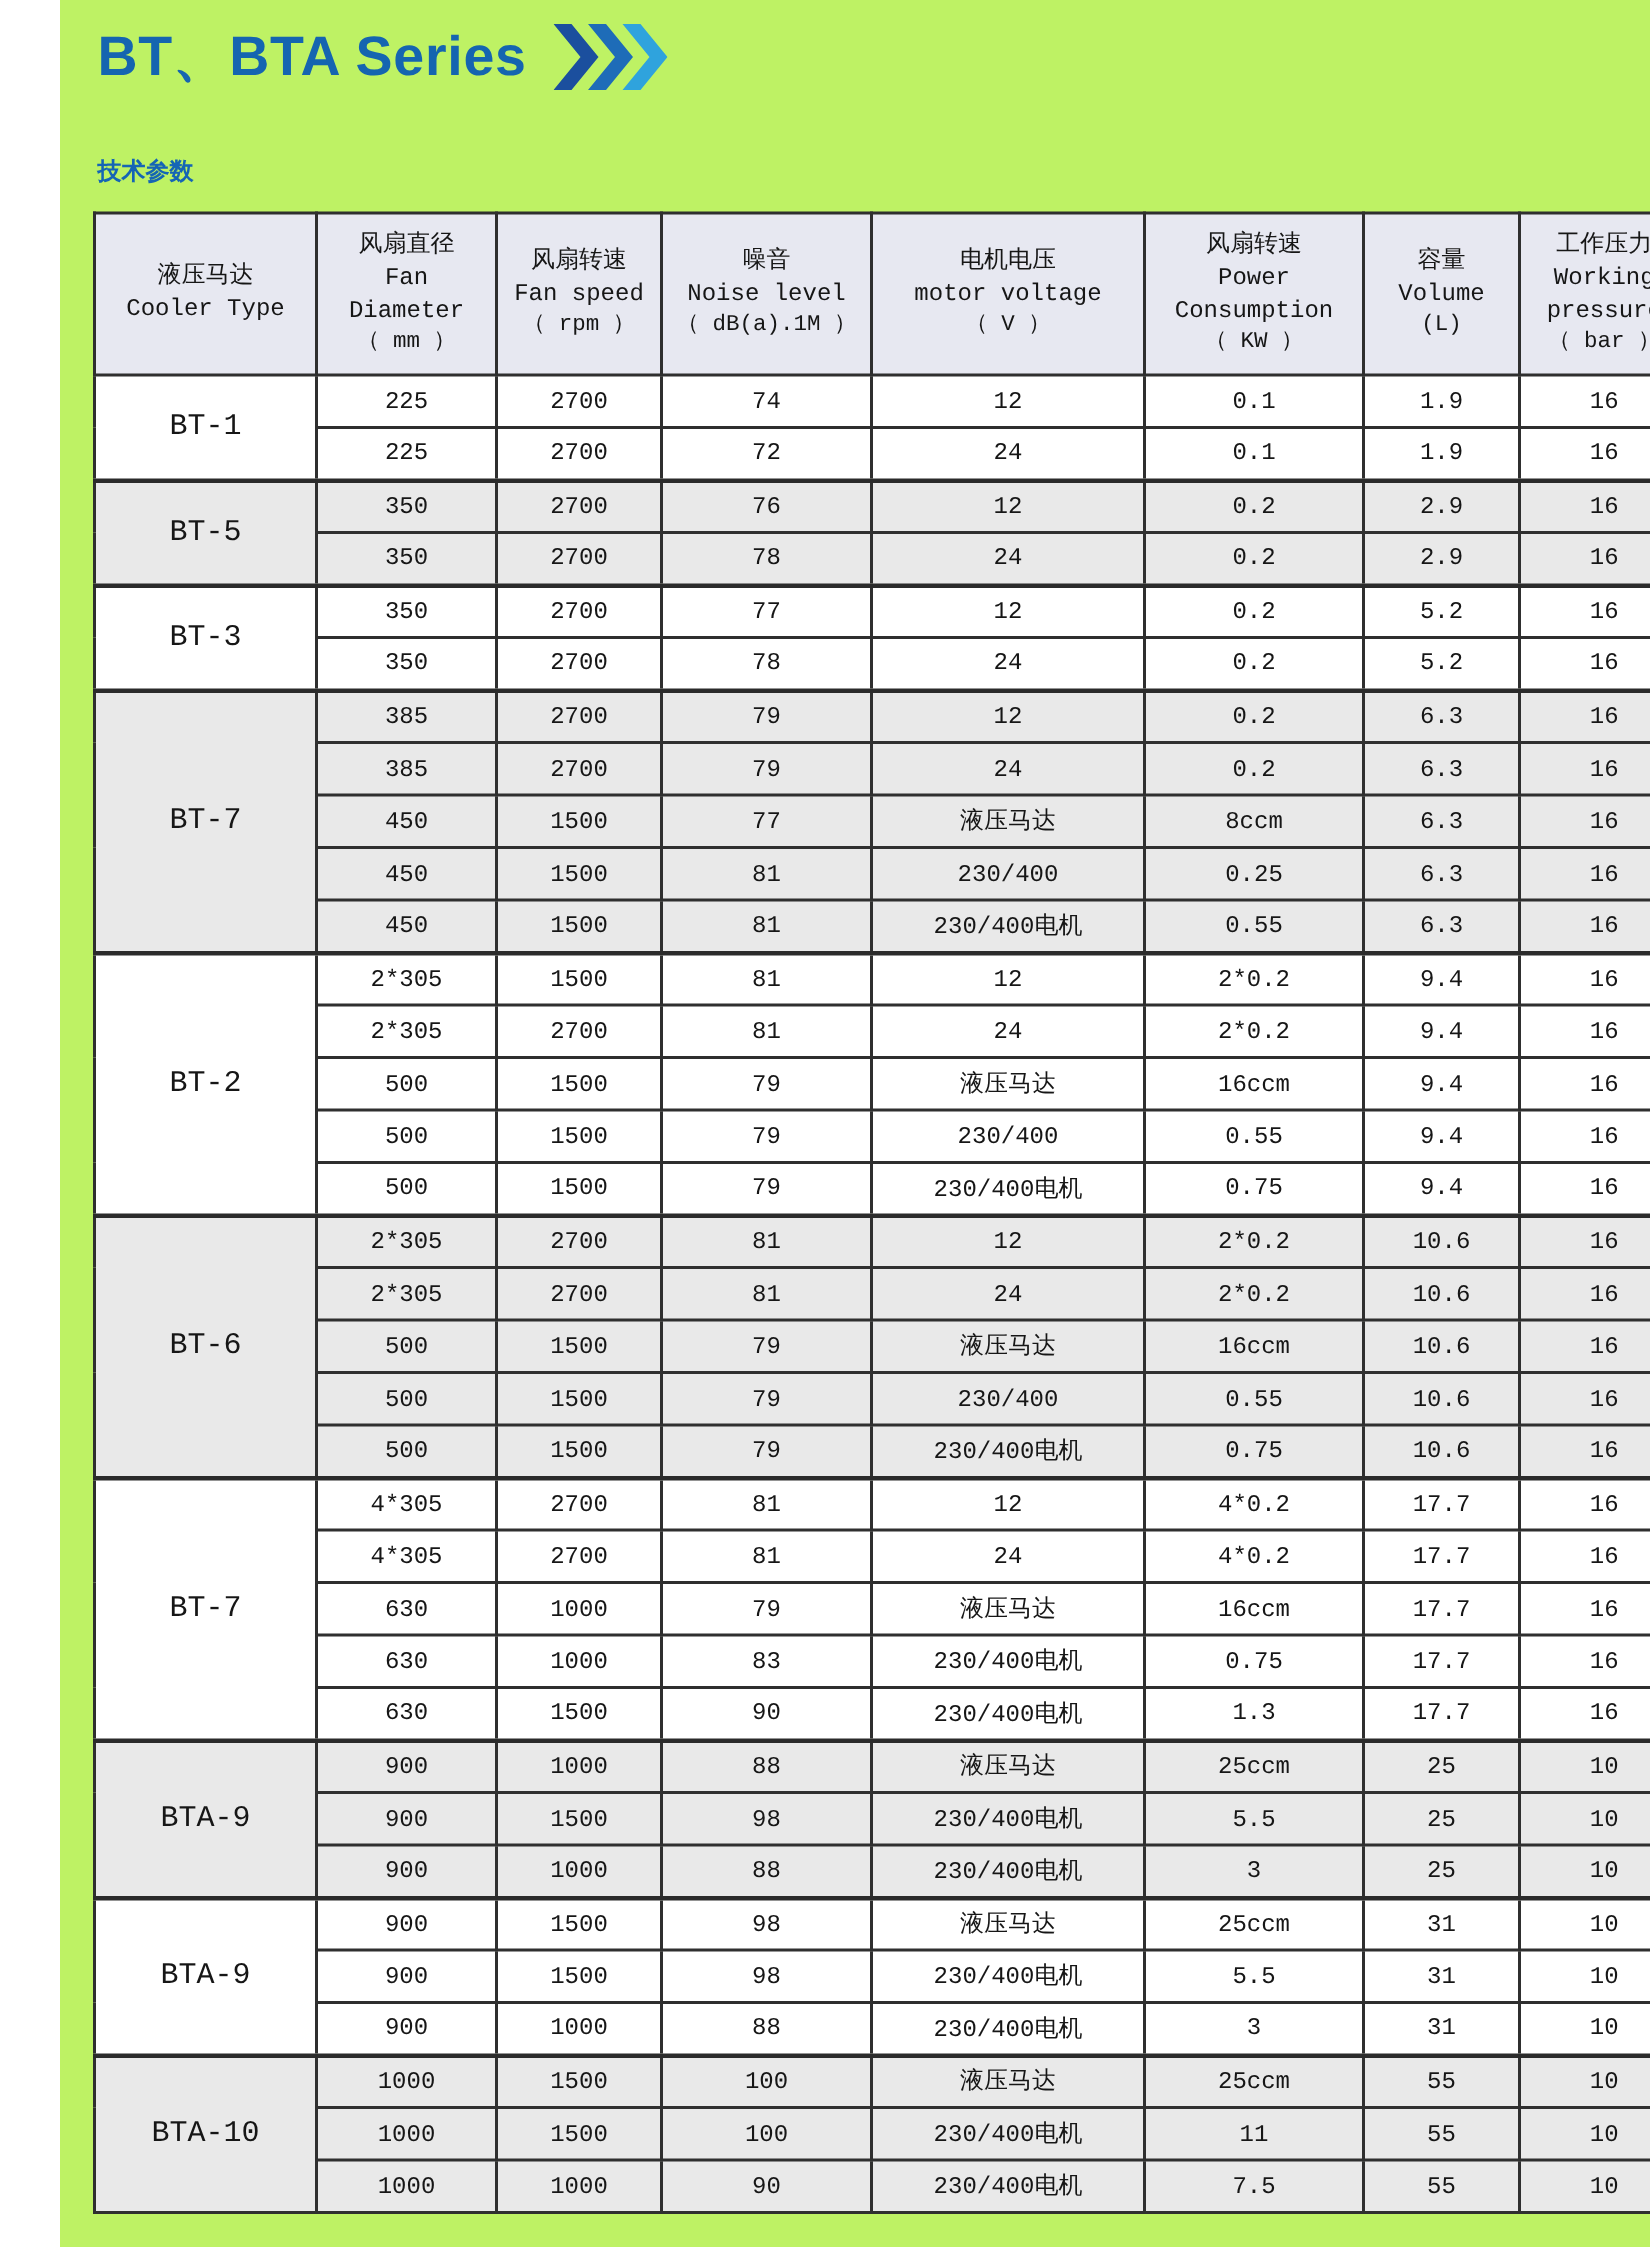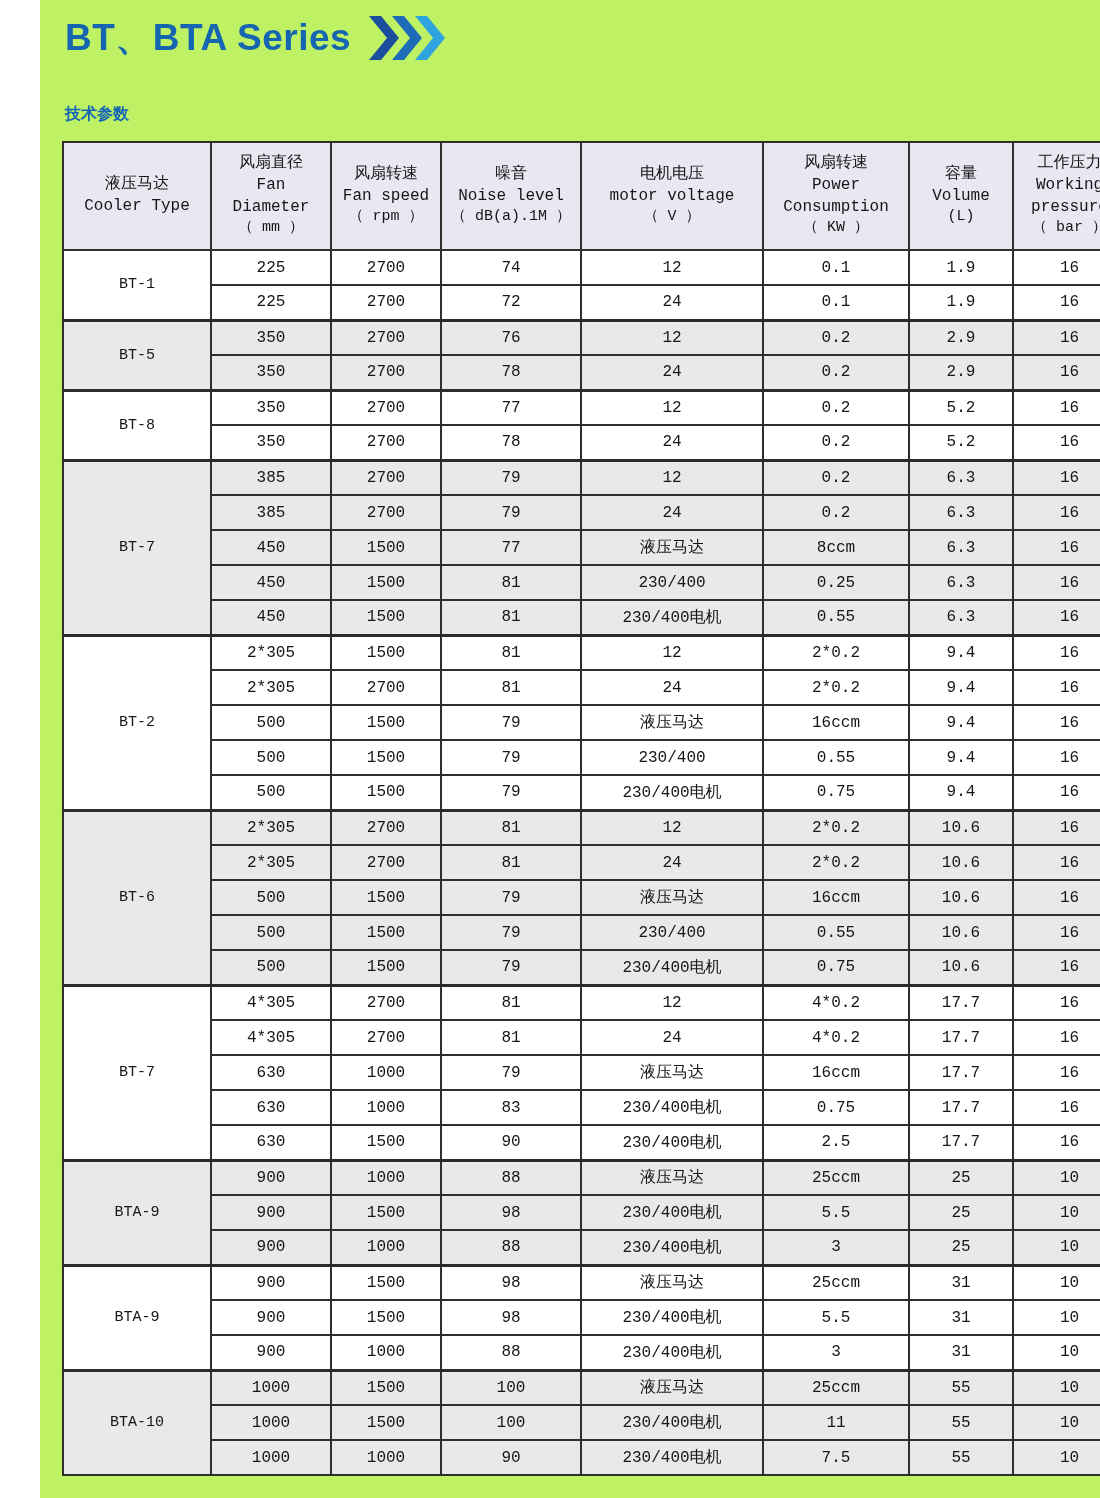--- a/index.html
+++ b/index.html
@@ -59,21 +59,21 @@
   thead .h-zh { font-size: 16px; }
   thead .h-en { font-size: 16px; }
   thead .h-unit { font-size: 15px; }
   tbody td {
     height: 35px;
     font-size: 16px;
     background: #ffffff;
   }
   tbody tr.shade-gray td { background: #e9e9e9; }
   tbody tr.group-start td { border-top: 3px solid #2b2b2b; }
-  td.type-cell { font-size: 15px; }
+  td.type-cell { font-size: 20px; }
 </style>
 </head>
 <body>
 
 <div class="page">
 
   <div class="title-row">
     <h1 class="page-title">BT、BTA Series</h1>
     <svg class="chevrons" width="76" height="44" viewBox="0 0 76 44" aria-hidden="true">
       <path d="M0,0 L12,0 L30,22 L12,44 L0,44 L18,22 Z" fill="#1b4f9e"></path>
@@ -171,21 +171,21 @@
         <tr class="shade-gray">
           <td>350</td>
           <td>2700</td>
           <td>78</td>
           <td>24</td>
           <td>0.2</td>
           <td>2.9</td>
           <td>16</td>
         </tr>
         <tr class="shade-white group-start">
-          <td rowspan="2" class="type-cell">BT-8</td>
+          <td rowspan="2" class="type-cell">BT-3</td>
           <td>350</td>
           <td>2700</td>
           <td>77</td>
           <td>12</td>
           <td>0.2</td>
           <td>5.2</td>
           <td>16</td>
         </tr>
         <tr class="shade-white">
           <td>350</td>
@@ -369,21 +369,21 @@
           <td>230/400电机</td>
           <td>0.75</td>
           <td>17.7</td>
           <td>16</td>
         </tr>
         <tr class="shade-white">
           <td>630</td>
           <td>1500</td>
           <td>90</td>
           <td>230/400电机</td>
-          <td>2.5</td>
+          <td>1.3</td>
           <td>17.7</td>
           <td>16</td>
         </tr>
         <tr class="shade-gray group-start">
           <td rowspan="3" class="type-cell">BTA-9</td>
           <td>900</td>
           <td>1000</td>
           <td>88</td>
           <td>液压马达</td>
           <td>25ccm</td>

